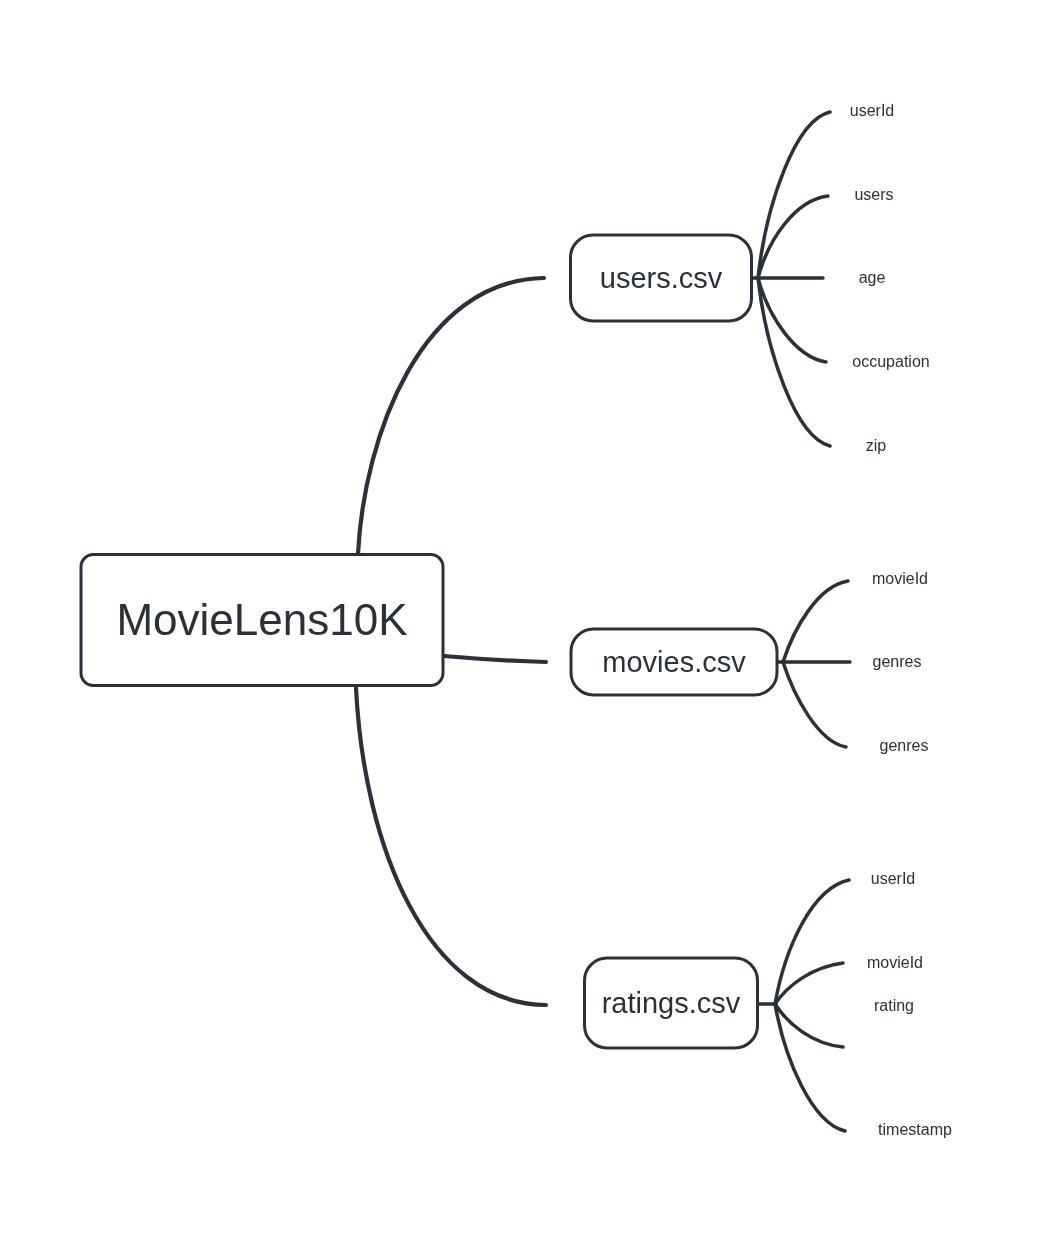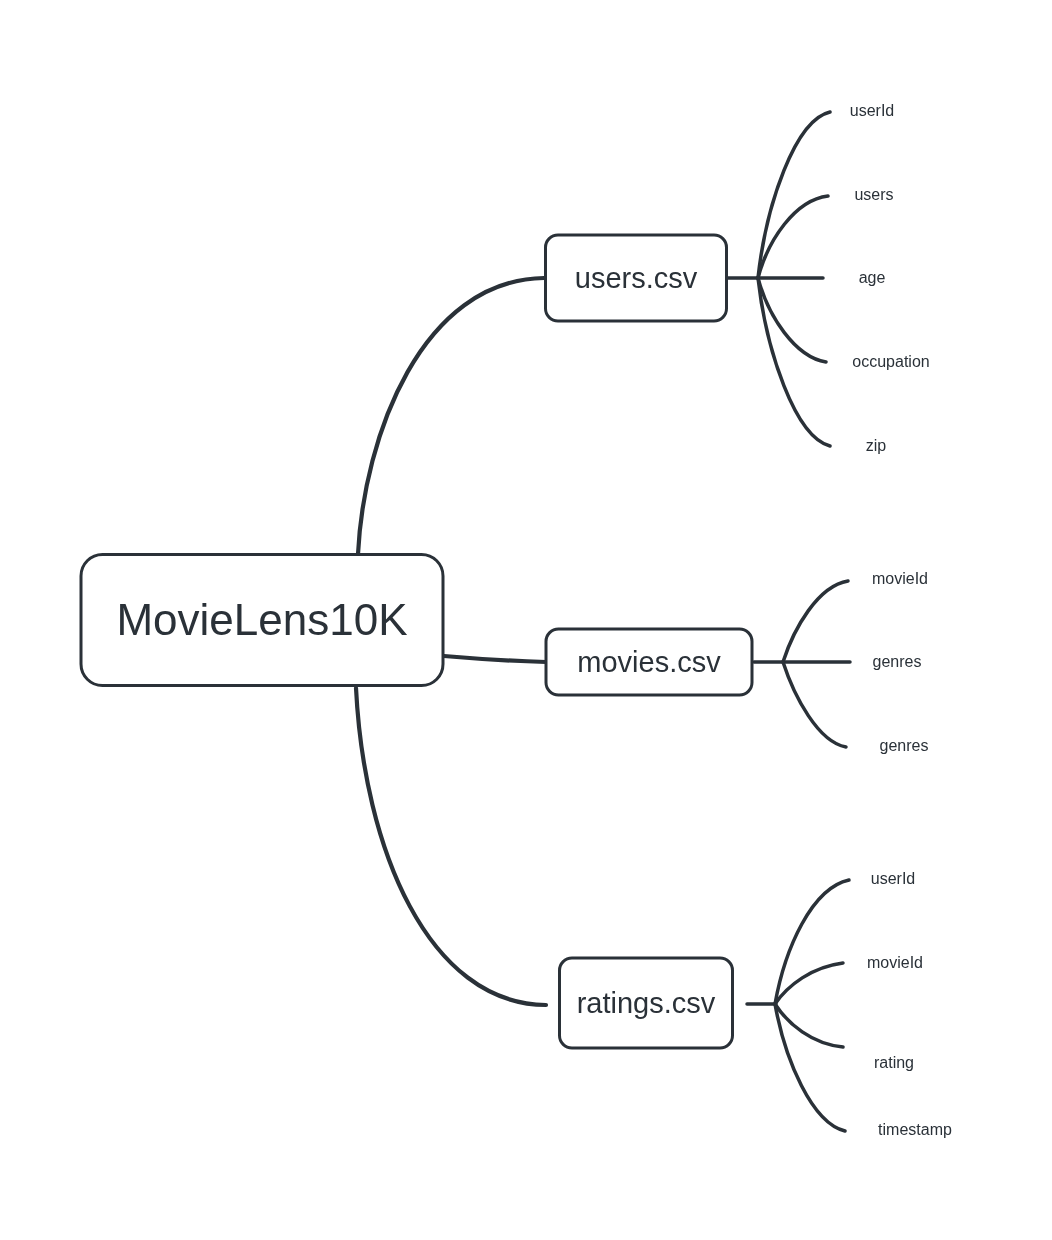--- a/index.html
+++ b/index.html
@@ -39,26 +39,27 @@
     background: var(--background);
     border: 3.6px solid var(--ink);
     color: var(--ink);
     transform: translate(-50%, -50%);
     white-space: nowrap;
     cursor: default;
   }
   .node-root {
     left: 262px; top: 620px;
     width: 365px; height: 134px;
-    border-radius: 23px;
+    border-radius: 14px;
     font-size: 44px;
   }
   .node-branch {
-    border-radius: 14px;
+    border-radius: 24px;
     font-size: 29px;
+    margin-left: 25px;
   }
   .node-users   { left: 636px; top: 278px;  width: 184px; height: 89px; }
   .node-movies  { left: 649px; top: 662px;  width: 209px; height: 69px; }
   .node-ratings { left: 646px; top: 1003px; width: 176px; height: 93px; }
   .leaf-label {
     position: absolute;
     transform: translate(-50%, -50%);
     color: var(--ink);
     font-size: 16px;
     white-space: nowrap;
@@ -112,16 +113,16 @@
   <span class="leaf-label" style="left:872px; top:278px;">age</span>
   <span class="leaf-label" style="left:891px; top:362px;">occupation</span>
   <span class="leaf-label" style="left:876px; top:446px;">zip</span>
 
   <span class="leaf-label" style="left:900px; top:579px;">movieId</span>
   <span class="leaf-label" style="left:897px; top:662px;">genres</span>
   <span class="leaf-label" style="left:904px; top:746px;">genres</span>
 
   <span class="leaf-label" style="left:893px; top:879px;">userId</span>
   <span class="leaf-label" style="left:895px; top:963px;">movieId</span>
-  <span class="leaf-label" style="left:894px; top:1063px;">rating</span>
+  <span class="leaf-label" style="left:894px; top:1006px;">rating</span>
   <span class="leaf-label" style="left:907px; top:1130px;margin-left:8px;">timestamp</span>
 
 </div>
 
 </body></html>

